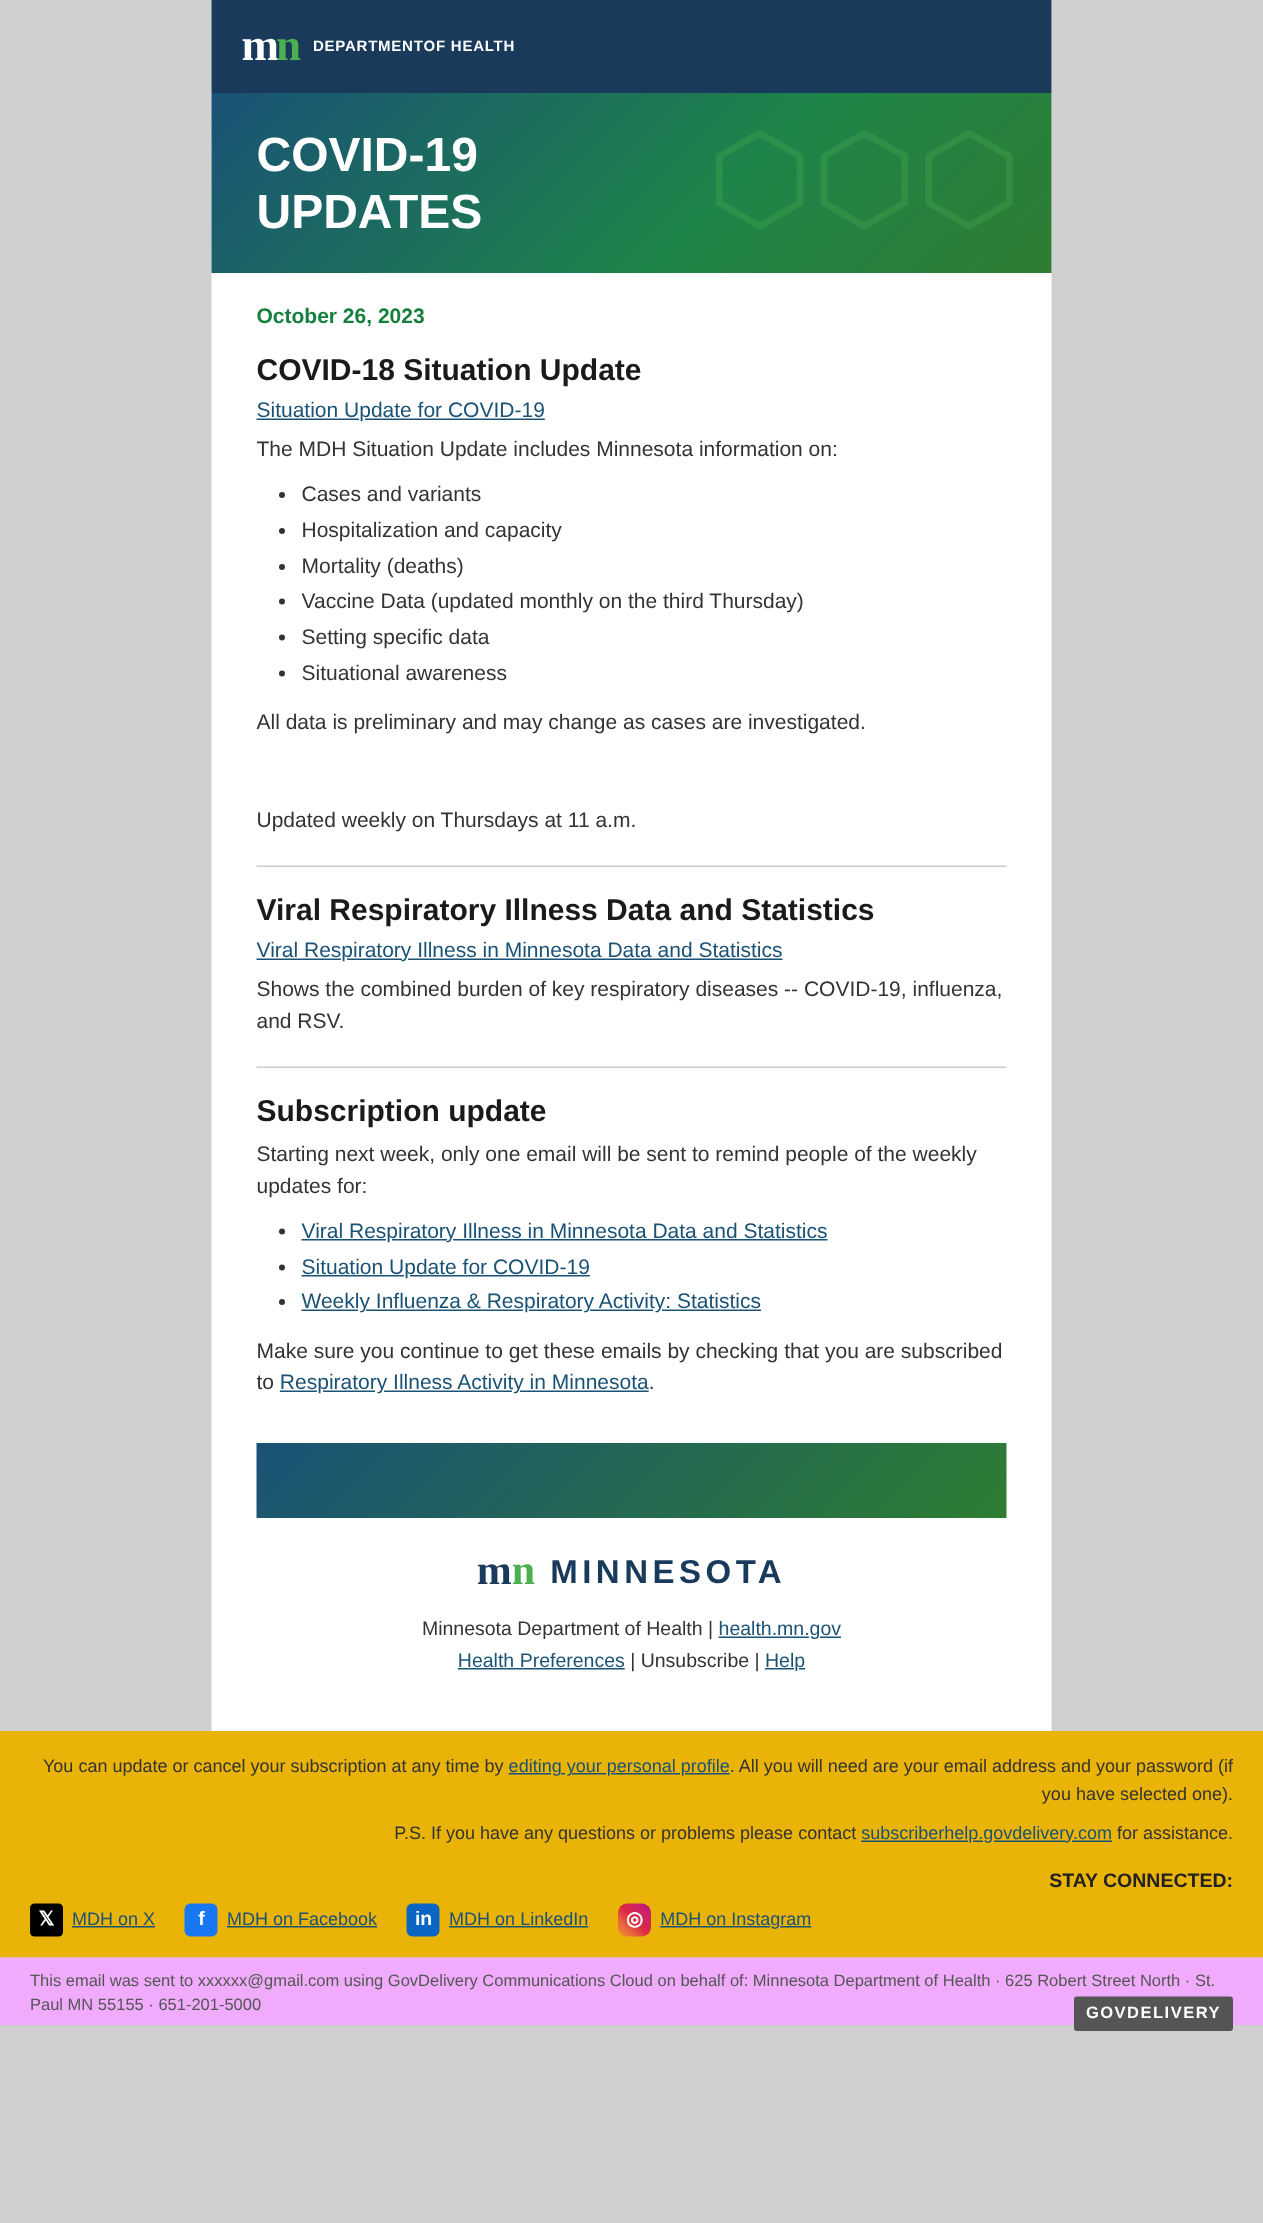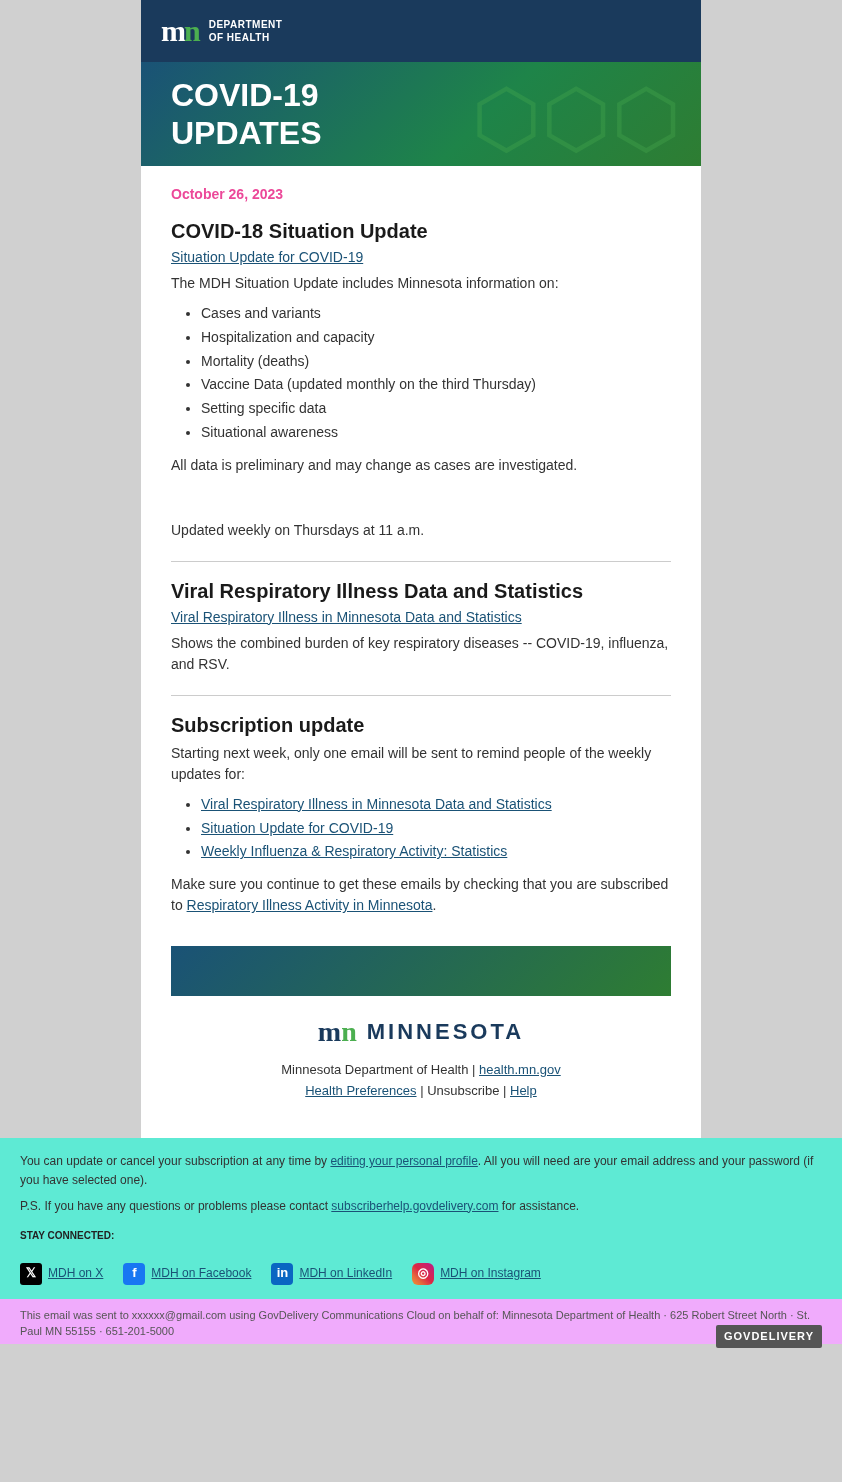--- a/index.html
+++ b/index.html
@@ -30,35 +30,36 @@
       display: flex;
       align-items: center;
       gap: 10px;
     }
     .logo-icon {
       display: flex;
       align-items: center;
     }
     .logo-text {
       display: flex;
-      flex-direction: column;
+      flex-direction: row;
+      align-items: center;
     }
     .logo-text-dept {
       font-size: 10px;
       color: #fff;
       font-weight: bold;
       letter-spacing: 0.5px;
       line-height: 1.3;
     }
     .header-banner {
       background: linear-gradient(135deg, #1a5276 0%, #1e8449 60%, #2e7d32 100%);
       padding: 30px 30px;
       position: relative;
       overflow: hidden;
-      height: 104px;
+      height: 120px;
       display: flex;
       align-items: center;
     }
     .header-banner-title {
       color: #fff;
       font-size: 32px;
       font-weight: bold;
       line-height: 1.2;
       z-index: 1;
       position: relative;
@@ -72,21 +73,21 @@
       color: #4caf50;
     }
     
     .email-body {
       padding: 20px 30px 30px 30px;
     }
     .date-line {
       font-weight: bold;
       font-size: 14px;
       margin-bottom: 18px;
-      color: #ec4899;
+      color: #15803d;
     }
     .section {
       margin-bottom: 20px;
     }
     .section-title {
       font-size: 20px;
       font-weight: bold;
       color: #1a1a1a;
       margin-bottom: 6px;
     }
@@ -167,36 +168,37 @@
     .footer-links {
       font-size: 13px;
       color: #333;
     }
     .footer-links a {
       color: #1a5276;
       text-decoration: underline;
     }
     
     .bottom-area {
-      background: #5eead4;
+      background: #eab308;
       padding: 14px 20px;
       font-size: 12px;
       color: #333;
       line-height: 1.6;
+      text-align: right;
     }
     .bottom-area a {
       color: #1a5276;
       text-decoration: underline;
     }
     .stay-connected {
       margin-top: 12px;
       font-weight: bold;
-      font-size: 10px;
+      font-size: 13px;
       color: #222;
-      margin-bottom: 19px;
+      margin-bottom: 4px;
     }
     .social-row {
       display: flex;
       gap: 20px;
       align-items: center;
       flex-wrap: wrap;
     }
     .social-item {
       display: flex;
       align-items: center;

